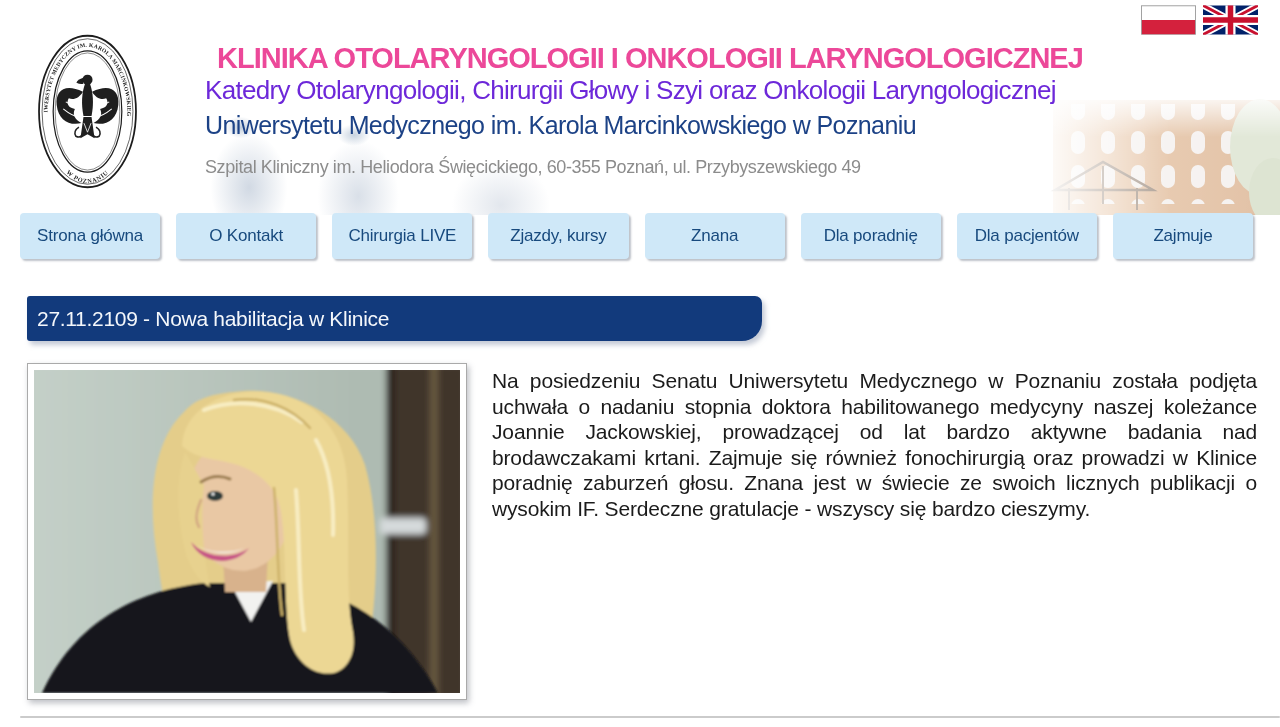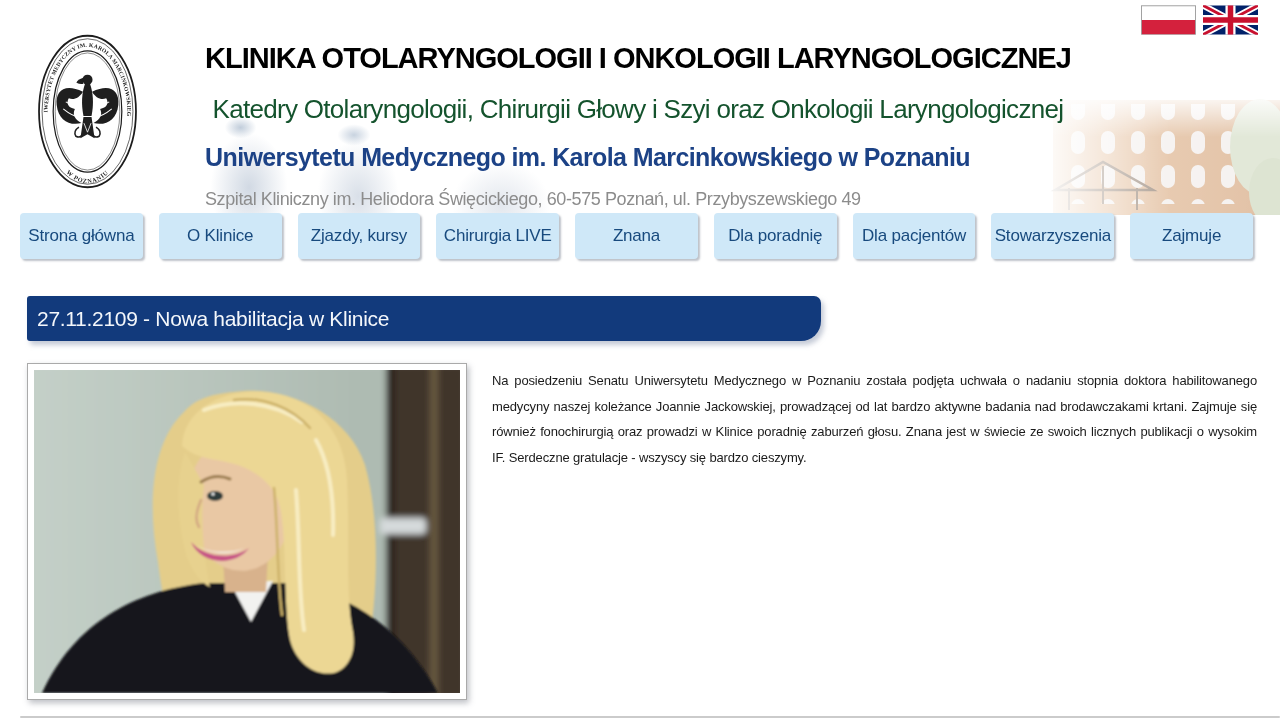--- a/index.html
+++ b/index.html
@@ -9,23 +9,23 @@
 
   
   .lang-switch { position:absolute; top:4px; right:22px; display:flex; gap:7px; z-index:6; }
   .flag-btn { display:block; width:55px; height:32px; cursor:pointer; }
   .flag-btn svg { display:block; width:100%; height:100%; }
 
   
   .header { position:absolute; top:0; left:0; width:1280px; height:215px; background:#fff; }
   .seal { position:absolute; left:37px; top:32px; width:101px; height:159px; z-index:2; }
   .titles { position:absolute; left:205px; top:42px; z-index:2; white-space:nowrap; }
-  .t1 { font-size:29px; font-weight:bold; letter-spacing:-1px; color:#000000; line-height:1.12; }
-  .t2 { font-size:26px; font-weight:normal; letter-spacing:-0.7px; color:#14532d; margin-top:21px; line-height:1.15;text-align:center; }
-  .t3 { font-size:25px; font-weight:bold; letter-spacing:-0.6px; color:#1c4286; margin-top:18px; line-height:1.15; }
+  .t1 { font-size:29px; font-weight:bold; letter-spacing:-1px; color:#ec4899; line-height:1.12;margin-left:12px; }
+  .t2 { font-size:26px; font-weight:normal; letter-spacing:-0.7px; color:#6d28d9; margin-top:2px; line-height:1.15; }
+  .t3 { font-size:25px; font-weight:normal; letter-spacing:-0.6px; color:#1c4286; margin-top:5px; line-height:1.15; }
   .t4 { font-size:18px; letter-spacing:-0.4px; color:#8c8c8c; margin-top:17px; }
 
   .surgeons-bg { position:absolute; left:165px; top:90px; width:420px; height:125px; z-index:1;
     background:
       radial-gradient(55px 78px at 20% 78%, rgba(140,160,186,0.40), transparent 70%),
       radial-gradient(22px 15px at 18% 30%, rgba(118,144,175,0.45), transparent 72%),
       radial-gradient(58px 80px at 46% 85%, rgba(150,168,192,0.36), transparent 70%),
       radial-gradient(23px 15px at 45% 36%, rgba(124,150,180,0.42), transparent 72%),
       radial-gradient(70px 62px at 80% 92%, rgba(160,175,196,0.30), transparent 70%);
   }
@@ -33,31 +33,31 @@
 
   
   .nav { position:absolute; left:20px; top:213px; width:1233px; height:46px;
          display:flex; gap:16px; z-index:5; }
   .nav-btn { flex:1; display:flex; align-items:center; justify-content:center;
              background:#cfe8f8; color:#184a7e; font-size:17px; letter-spacing:-0.2px;
              border-radius:4px; cursor:pointer; text-decoration:none;
              box-shadow:2px 2px 2px rgba(110,120,135,0.45); }
 
   
-  .news-bar { position:absolute; left:27px; top:296px; width:794px; height:45px;
+  .news-bar { position:absolute; left:27px; top:296px; width:735px; height:45px;
               background:#123a7c; color:#f4f7fb; font-size:21px; letter-spacing:-0.3px;
               display:flex; align-items:center; padding-left:10px;
               border-radius:3px 7px 20px 3px; cursor:pointer;
               box-shadow:3px 4px 5px rgba(150,160,182,0.55); }
   .photo-frame { position:absolute; left:27px; top:363px; width:440px; height:337px;
                  background:#fff; border:1px solid #aaa; padding:6px;
                  box-shadow:2px 3px 6px rgba(90,95,108,0.40); }
   .photo-frame svg { display:block; width:426px; height:323px; }
   .article-body { position:absolute; left:492px; top:368px; width:765px;
-                  font-size:13px; line-height:25.6px; letter-spacing:-0.15px;
+                  font-size:21px; line-height:25.6px; letter-spacing:-0.15px;
                   color:#1b1b1b; text-align:justify; }
 
   
   .divider { position:absolute; left:20px; top:716px; width:1260px; height:2px;
              background:#cbcbcb; border-radius:2px; }
 </style>
 </head>
 <body>
 
 <div class="page">
@@ -147,33 +147,32 @@
         <path d="M52 150 C64 160 76 166 88 168 M57 136 C68 142 78 146 88 148" fill="none" stroke="#ffffff" stroke-width="2"></path>
         <path d="M148 150 C136 160 124 166 112 168 M143 136 C132 142 122 146 112 148" fill="none" stroke="#ffffff" stroke-width="2"></path>
         <path d="M93 178 L100 196 L107 178" fill="none" stroke="#ffffff" stroke-width="1.6"></path>
       </g>
     </svg>
 
     <div class="titles">
       <div class="t1">KLINIKA OTOLARYNGOLOGII I ONKOLOGII LARYNGOLOGICZNEJ</div>
       <div class="t2">Katedry Otolaryngologii, Chirurgii Głowy i Szyi oraz Onkologii Laryngologicznej</div>
       <div class="t3">Uniwersytetu Medycznego im. Karola Marcinkowskiego w Poznaniu</div>
-      <div class="t4">Szpital Kliniczny im. Heliodora Święcickiego, 60-575 Poznań, ul. Przybyszewskiego 49</div>
+      <div class="t4">Szpital Kliniczny im. Heliodora Święcickiego, 60-355 Poznań, ul. Przybyszewskiego 49</div>
     </div>
   </div>
 
   <nav class="nav">
     <a class="nav-btn">Strona główna</a>
-    <a class="nav-btn">O Klinice</a>
+    <a class="nav-btn">O Kontakt</a>
+    <a class="nav-btn">Chirurgia LIVE</a>
     <a class="nav-btn">Zjazdy, kursy</a>
-    <a class="nav-btn">Chirurgia LIVE</a>
     <a class="nav-btn">Znana</a>
     <a class="nav-btn">Dla poradnię</a>
     <a class="nav-btn">Dla pacjentów</a>
-    <a class="nav-btn">Stowarzyszenia</a>
     <a class="nav-btn">Zajmuje</a>
   </nav>
 
   <div class="news-bar">
     <span>27.11.2109 - Nowa habilitacja w Klinice</span>
   </div>
 
   <figure class="photo-frame">
     <svg viewBox="0 0 426 323">
       <defs>

